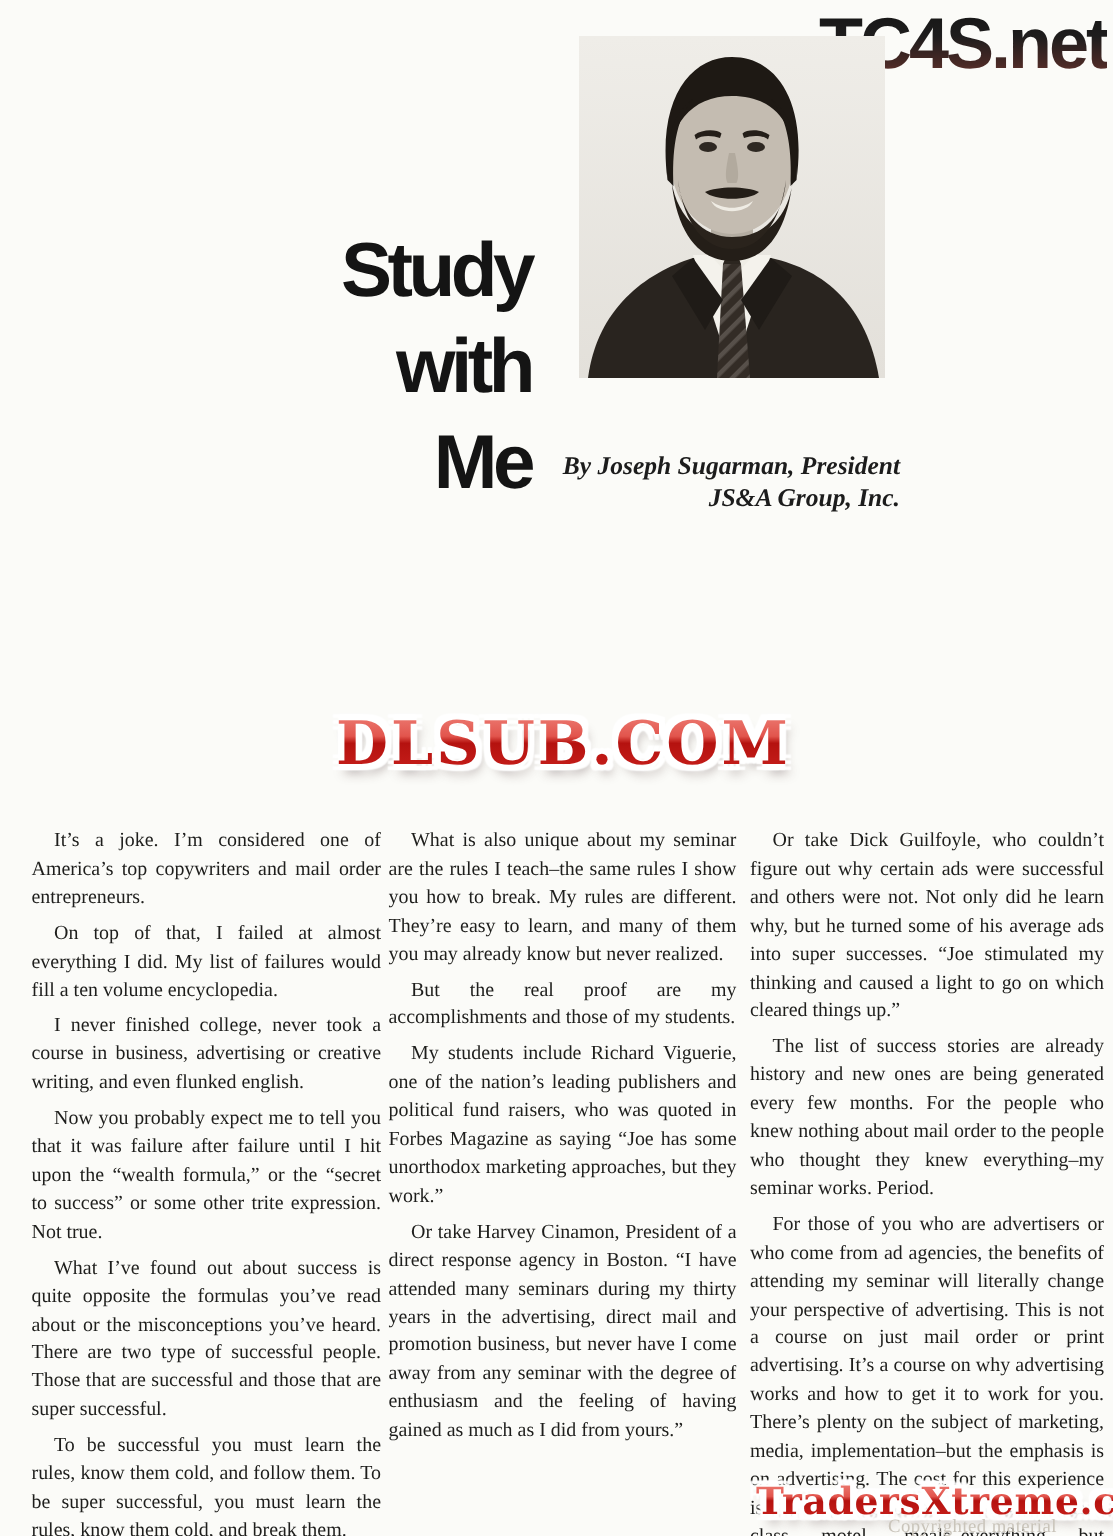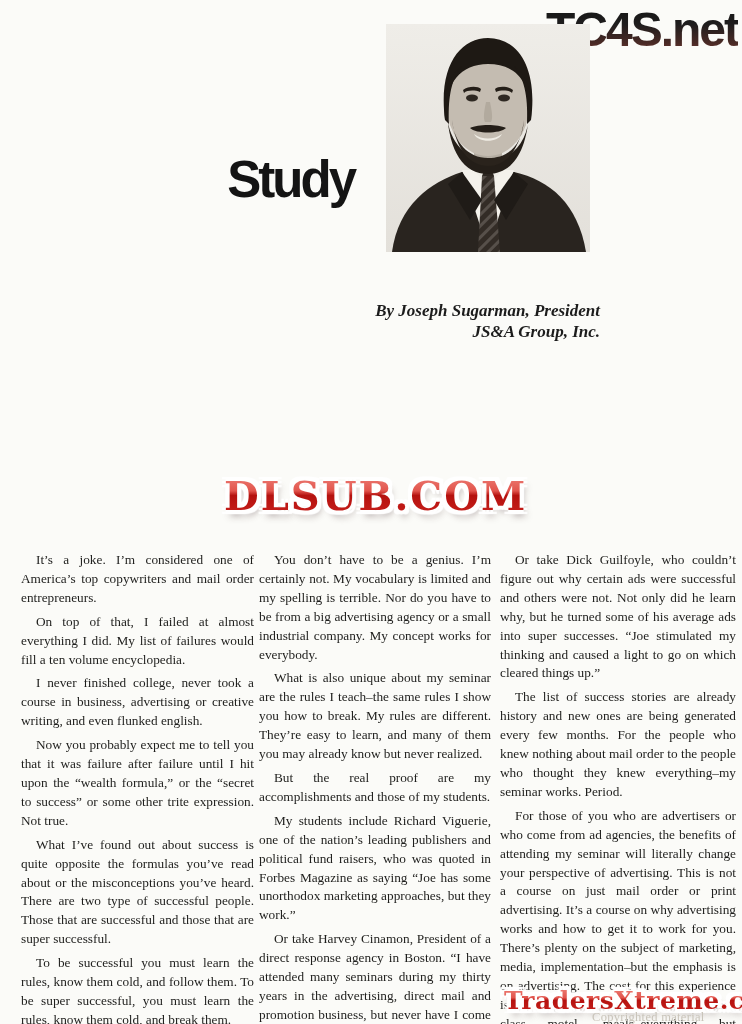--- a/index.html
+++ b/index.html
@@ -122,41 +122,42 @@
       <ellipse cx="86" cy="74" rx="6" ry="3.4" fill="#2e2822"></ellipse>
       <ellipse cx="118" cy="74" rx="6" ry="3.4" fill="#2e2822"></ellipse>
       <path d="M77 66 C82 62 92 62 95 65 L94 68 C89 66 81 66 78 69 Z" fill="#241e18"></path>
       <path d="M127 66 C122 62 112 62 109 65 L110 68 C115 66 123 66 126 69 Z" fill="#241e18"></path>
       <path d="M100 78 C98 88 97 94 99 98 L105 98 C107 94 106 88 104 78 Z" fill="#b2aa9e"></path>
     </svg>
   </div>
 
   <h1 class="headline">
     <div>Study</div>
+    <div>with</div>
+    <div>Me</div>
   </h1>
 
   <div class="byline">
     <div>By Joseph Sugarman, President</div>
     <div>JS&amp;A Group, Inc.</div>
   </div>
 
 
   <div class="cols">
     <div class="col col1">
       <p>It’s a joke. I’m considered one of America’s top copywriters and mail order entrepreneurs.</p>
       <p>On top of that, I failed at almost everything I did. My list of failures would fill a ten volume encyclopedia.</p>
       <p>I never finished college, never took a course in business, advertising or creative writing, and even flunked english.</p>
       <p>Now you probably expect me to tell you that it was failure after failure until I hit upon the “wealth formula,” or the “secret to success” or some other trite expression. Not true.</p>
       <p>What I’ve found out about success is quite opposite the formulas you’ve read about or the misconceptions you’ve heard. There are two type of successful people. Those that are successful and those that are super successful.</p>
       <p>To be successful you must learn the rules, know them cold, and follow them. To be super successful, you must learn the rules, know them cold, and break them.</p>
       <p>My seminar is designed to not only teach you how to break the rules, but how to develop new rules–my rules.</p>
 
     </div>
     <div class="col col2">
-      <p>You don’t have to be a genius. I’m certainly not. My vocabulary is limited and my spelling is terrible. Nor do you have to be from a big advertising agency or a small industrial company. My concept works for everybody.</p>
       <p>What is also unique about my seminar are the rules I teach–the same rules I show you how to break. My rules are different. They’re easy to learn, and many of them you may already know but never realized.</p>
       <p>But the real proof are my accomplishments and those of my students.</p>
       <p>My students include Richard Viguerie, one of the nation’s leading publishers and political fund raisers, who was quoted in Forbes Magazine as saying “Joe has some unorthodox marketing approaches, but they work.”</p>
       <p>Or take Harvey Cinamon, President of a direct response agency in Boston. “I have attended many seminars during my thirty years in the advertising, direct mail and promotion business, but never have I come away from any seminar with the degree of enthusiasm and the feeling of having gained as much as I did from yours.”</p>
 
     </div>
     <div class="col col3">
       <p>Or take Dick Guilfoyle, who couldn’t figure out why certain ads were successful and others were not. Not only did he learn why, but he turned some of his average ads into super successes. “Joe stimulated my thinking and caused a light to go on which cleared things up.”</p>
       <p>The list of success stories are already history and new ones are being generated every few months. For the people who knew nothing about mail order to the people who thought they knew everything–my seminar works. Period.</p>
       <p>For those of you who are advertisers or who come from ad agencies, the benefits of attending my seminar will literally change your perspective of advertising. This is not a course on just mail order or print advertising. It’s a course on why advertising works and how to get it to work for you. There’s plenty on the subject of marketing, media, implementation–but the emphasis is on advertising. The cost for this experience is $2,000 per person, which includes a first-class motel, meals–everything but transportation to the seminar.</p>

